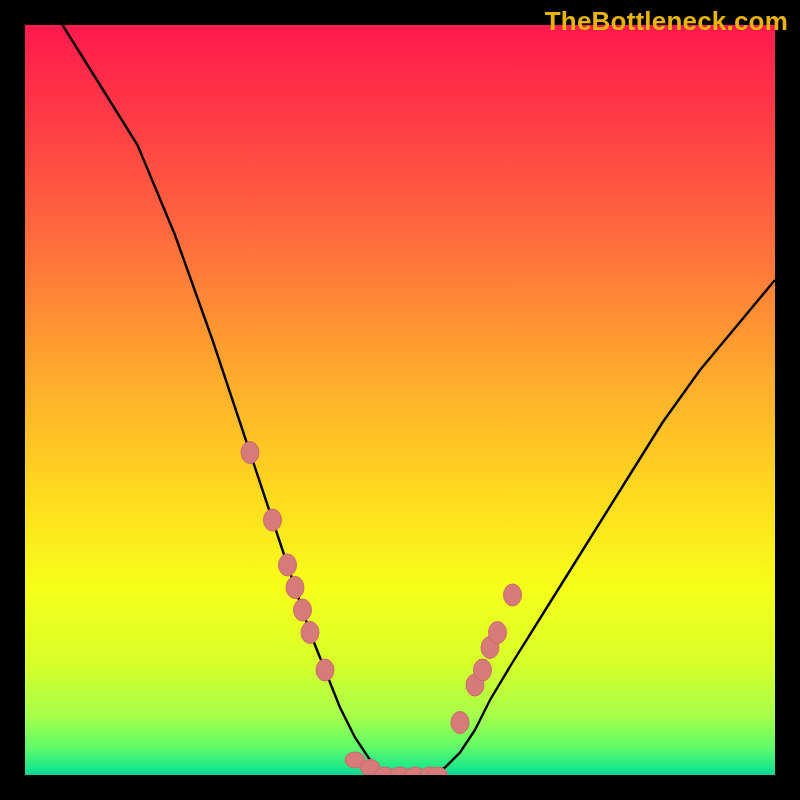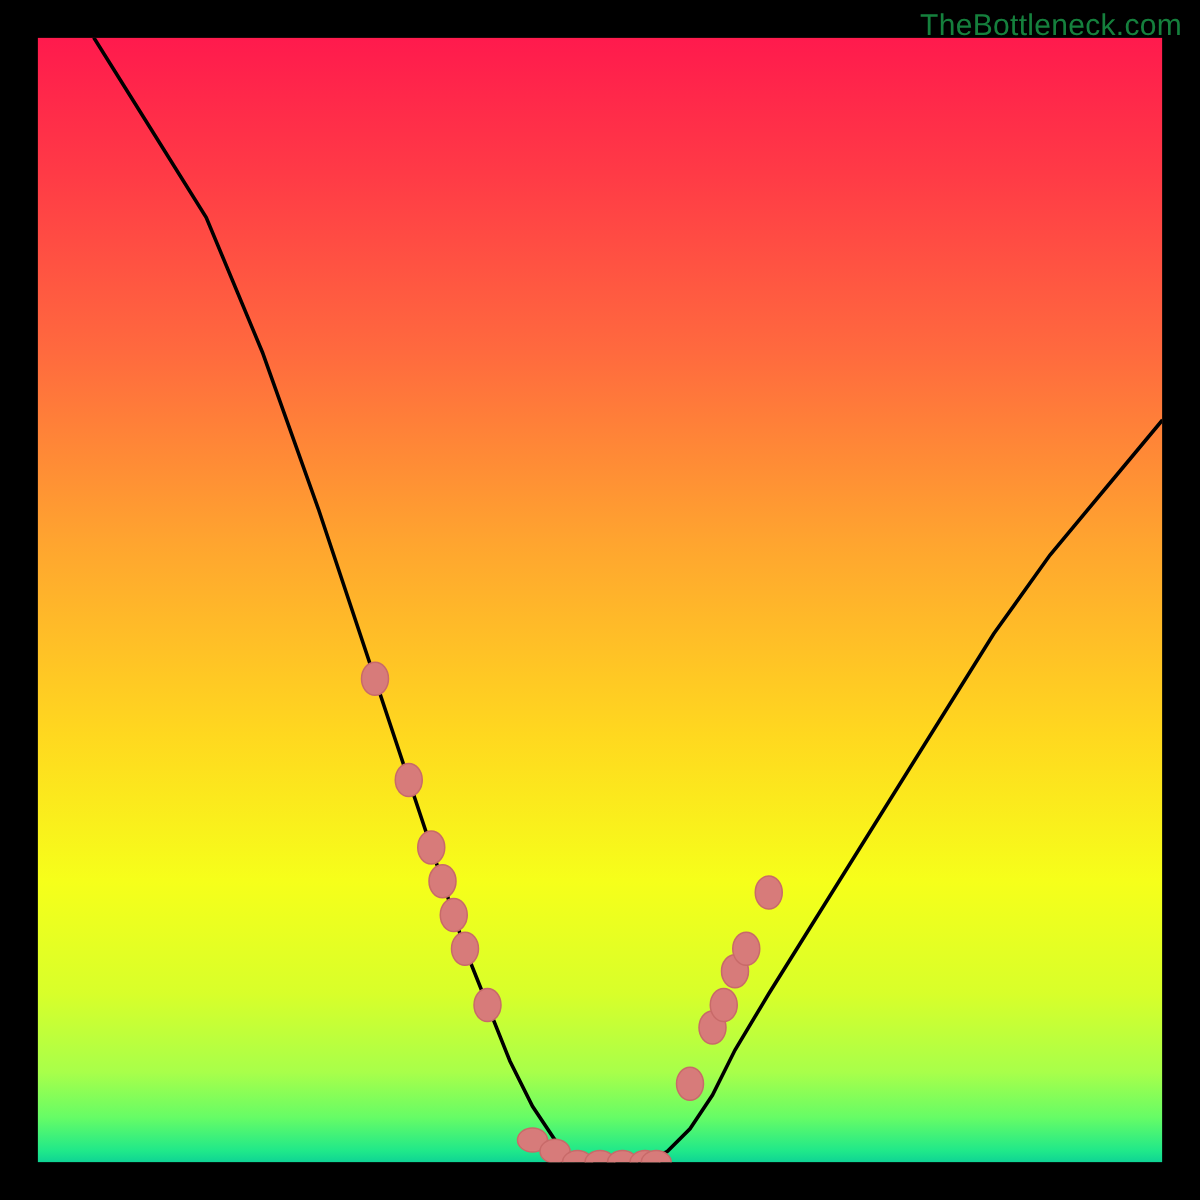--- a/index.html
+++ b/index.html
@@ -14,23 +14,23 @@
   .frame {
     position: relative;
     width: 800px;
     height: 800px;
     background: #000;
   }
   .watermark {
     position: absolute;
     top: 6px;
     right: 12px;
-    color: #15803d;
-    font-size: 20px;
-    font-weight: 400;
+    color: #eab308;
+    font-size: 26px;
+    font-weight: 700;
     letter-spacing: 0.2px;
     z-index: 5;
   }
   .plot-area {
     position: absolute;
     left: 25px;
     top: 25px;
     width: 750px;
     height: 750px;
     overflow: hidden;

